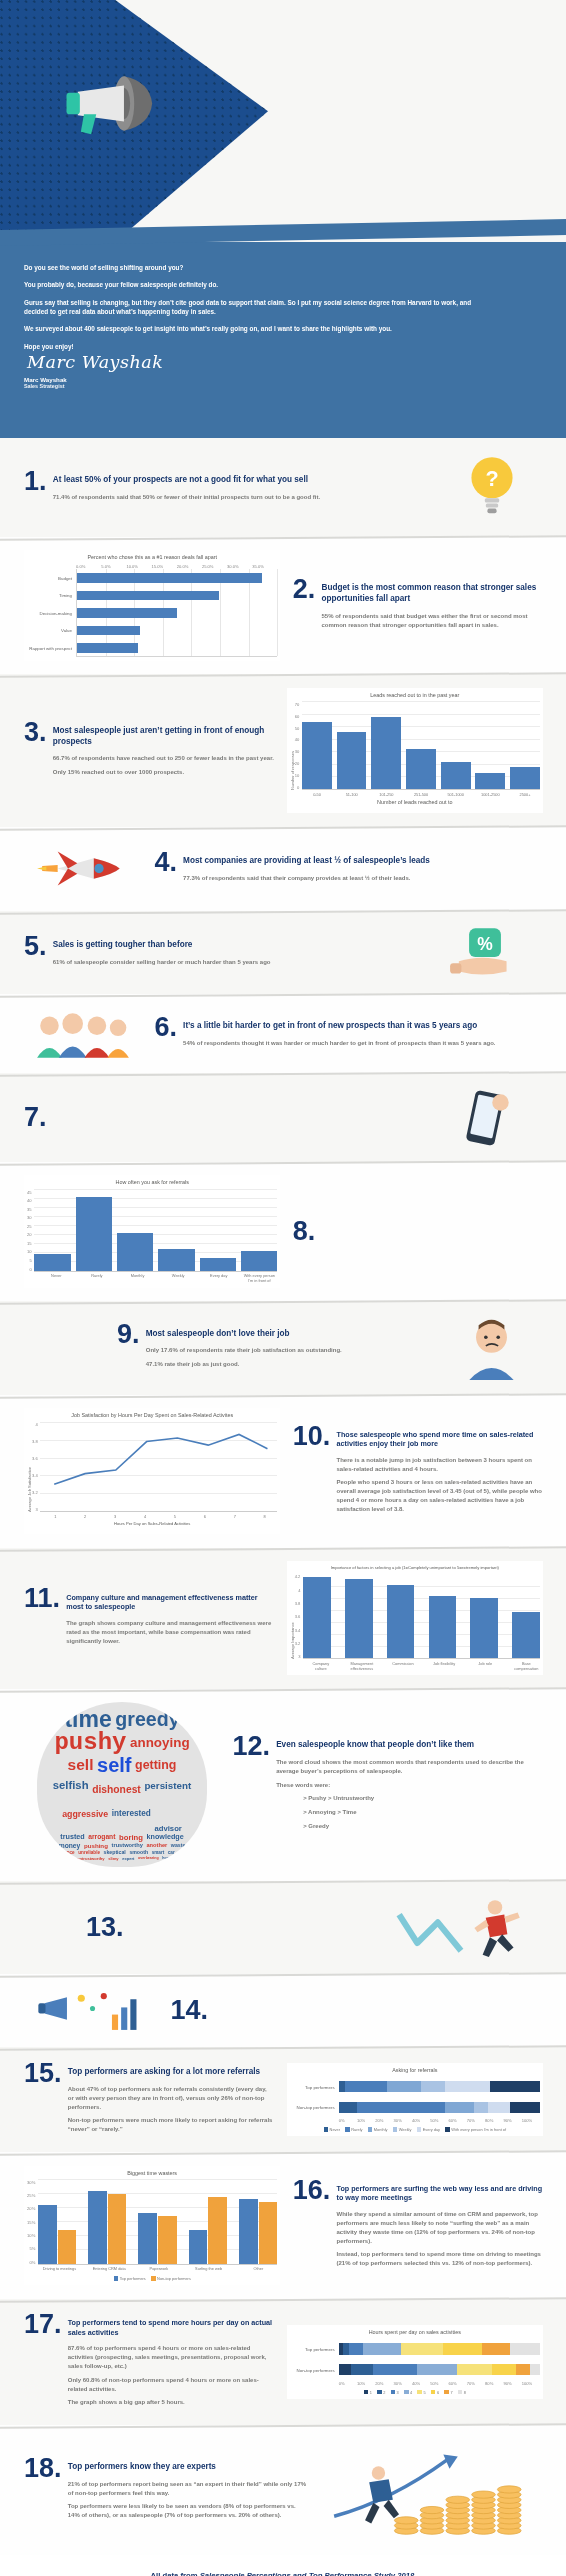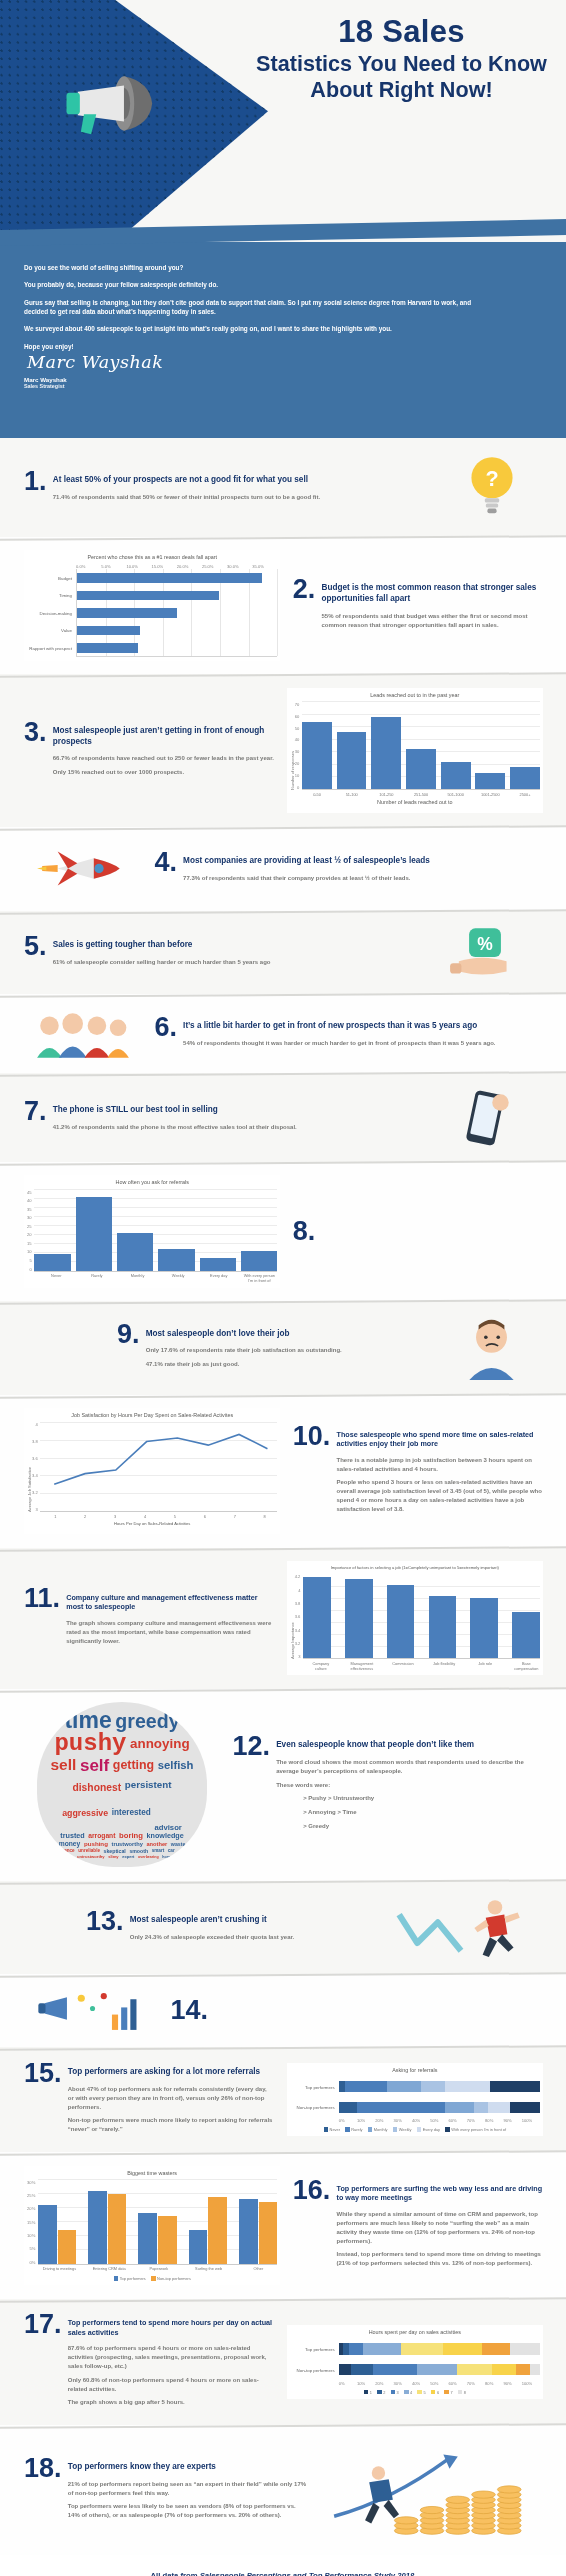--- a/index.html
+++ b/index.html
@@ -115,24 +115,20 @@
   <div class="hero">
     <div class="hero-shape"></div>
     <svg class="megaphone" viewBox="0 0 230 130">
       <path d="M150 12 L150 118 Q200 108 205 65 Q200 22 150 12 Z" fill="#6e6e6e"></path>
       <ellipse cx="150" cy="65" rx="20" ry="53" fill="#8d8d8d"></ellipse>
       <ellipse cx="150" cy="65" rx="12" ry="30" fill="#6e6e6e"></ellipse>
       <path d="M60 42 L150 30 L150 100 L60 88 Z" fill="#e8e8e8"></path>
       <rect x="38" y="44" width="26" height="42" rx="6" fill="#2ec4a6"></rect>
       <path d="M72 86 L96 86 L86 125 L66 120 Z" fill="#2ec4a6"></path>
     </svg>
-    <div class="hero-title">
-      <div class="l1">18 Sales</div>
-      <div class="l2">Statistics You Need to Know About Right Now!</div>
-    </div>
   </div>
 
   <div class="intro">
     <p>Do you see the world of selling shifting around you?</p>
     <p>You probably do, because your fellow salespeople definitely do.</p>
     <p>Gurus say that selling is changing, but they don’t cite good data to support that claim. So I put my social science degree from Harvard to work, and decided to get real data about what’s happening today in sales.</p>
     <p>We surveyed about 400 salespeople to get insight into what’s really going on, and I want to share the highlights with you.</p>
     <p class="hope">Hope you enjoy!</p>
     <div class="sig">Marc Wayshak</div>
     <div class="sig-name">Marc Wayshak</div>
@@ -383,26 +379,20 @@
             </div>
         </div>
       </div>
     </div>
   </div>
 
   <div class="panel">
     <div class="row">
       <div class="col stat">
         <div class="num">7.</div>
-        <div>
-          <div class="headline">The phone is STILL our best tool in selling</div>
-          <div class="body">
-              <p>41.2% of respondents said the phone is the most effective sales tool at their disposal.</p>
-            </div>
-        </div>
       </div>
       <div class="illus" style="width:118px">
         <svg width="67" height="62" viewBox="0 0 130 120">
           <rect x="38" y="10" width="56" height="100" rx="9" fill="#2b3a4a" transform="rotate(12 66 60)"></rect>
           <rect x="44" y="18" width="44" height="78" rx="3" fill="#e9f2fa" transform="rotate(12 66 60)"></rect>
           <circle cx="96" cy="30" r="16" fill="#f3c9a8"></circle>
         </svg>
       </div>
     </div>
   </div>
@@ -585,21 +575,21 @@
 
   <div class="panel alt">
     <div class="row">
       <div class="illus" style="width:196px">
         <div class="cloud" id="cloud">
             <span style="font-size: 23px; color: rgb(46, 95, 148);">time</span>
             <span style="font-size: 19.6px; color: rgb(46, 95, 148);">greedy</span>
             <span style="font-size: 24px; color: rgb(210, 58, 46); font-family: Liberation Mono, monospace;">pushy</span>
             <span style="font-size: 13.4px; color: rgb(210, 58, 46);">annoying</span>
             <span style="font-size: 15.5px; color: rgb(210, 58, 46);">sell</span>
-            <span style="font-size: 17px; color: #be185d;">self</span>
+            <span style="font-size: 20px; color: #1d4ed8;">self</span>
             <span style="font-size: 12.4px; color: rgb(210, 58, 46);">getting</span>
             <span style="font-size: 11.3px; color: rgb(46, 95, 148);">selfish</span>
             <span style="font-size: 10.3px; color: rgb(210, 58, 46); margin-top: 8px;">dishonest</span>
             <span style="font-size: 9.8px; color: rgb(46, 95, 148);">persistent</span>
             <span style="font-size: 8.8px; color: rgb(210, 58, 46);">aggressive</span>
             <span style="font-size: 8.2px; color: rgb(46, 95, 148);">interested</span>
             <span style="font-size: 7.7px; color: rgb(46, 95, 148); margin-top: 29px;">advisor</span>
             <span style="font-size: 7.2px; color: rgb(46, 95, 148);">trusted</span>
             <span style="font-size: 6.7px; color: rgb(210, 58, 46);">arrogant</span>
             <span style="font-size: 7.7px; color: rgb(210, 58, 46);">boring</span>
@@ -638,26 +628,20 @@
           </div>
         </div>
       </div>
     </div>
   </div>
 
   <div class="panel">
     <div class="row">
       <div class="col stat" style="padding-left:62px">
         <div class="num">13.</div>
-        <div>
-          <div class="headline">Most salespeople aren’t crushing it</div>
-          <div class="body">
-              <p>Only 24.3% of salespeople exceeded their quota last year.</p>
-            </div>
-        </div>
       </div>
       <div class="illus" style="width:165px">
         <svg width="134" height="67" viewBox="0 0 260 130">
           <polyline points="10,40 45,95 85,55 130,110" fill="none" stroke="#7fc9d8" stroke-width="12" stroke-linejoin="round"></polyline>
           <circle cx="196" cy="26" r="14" fill="#f3c9a8"></circle>
           <path d="M178 46 L214 40 L220 78 L186 84 Z" fill="#d23a2e"></path>
           <path d="M186 84 L172 118 L184 122 L200 92 Z" fill="#2b3a4a"></path>
           <path d="M210 78 L232 104 L222 112 L200 90 Z" fill="#2b3a4a"></path>
           <path d="M178 50 L156 66 L162 74 L184 62 Z" fill="#f3c9a8"></path>
           <path d="M214 44 L240 36 L244 46 L218 56 Z" fill="#f3c9a8"></path>

